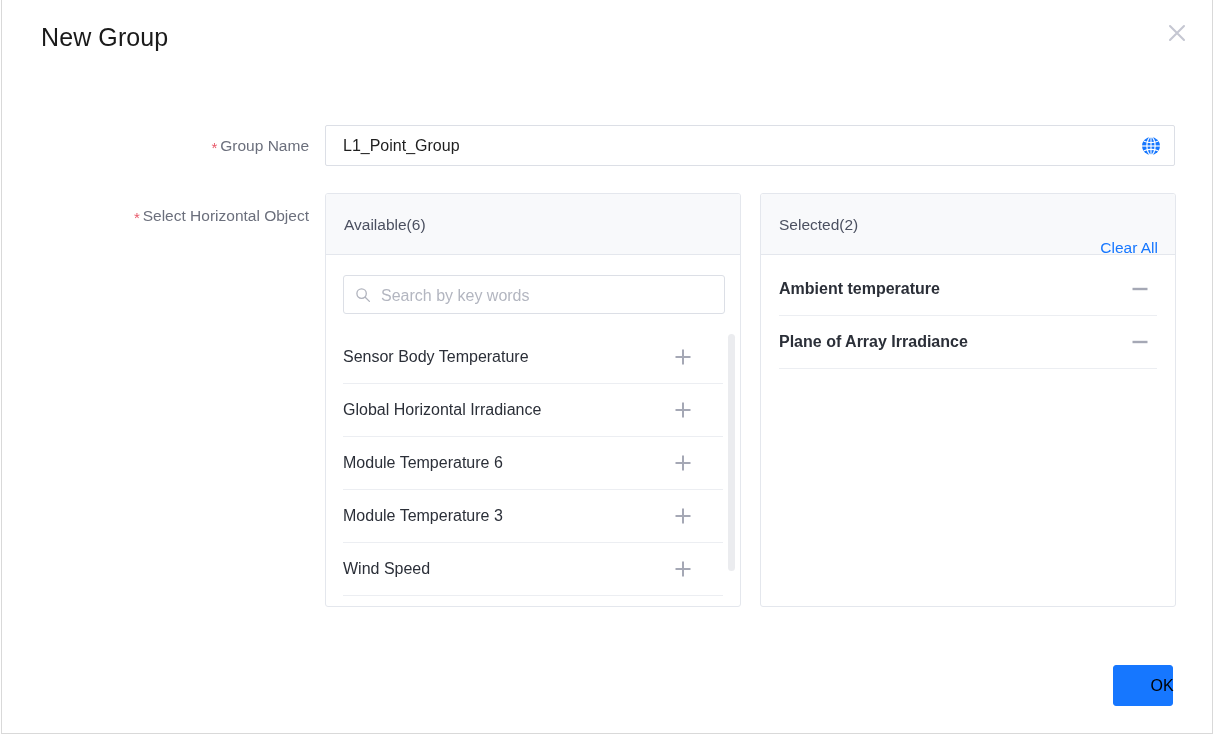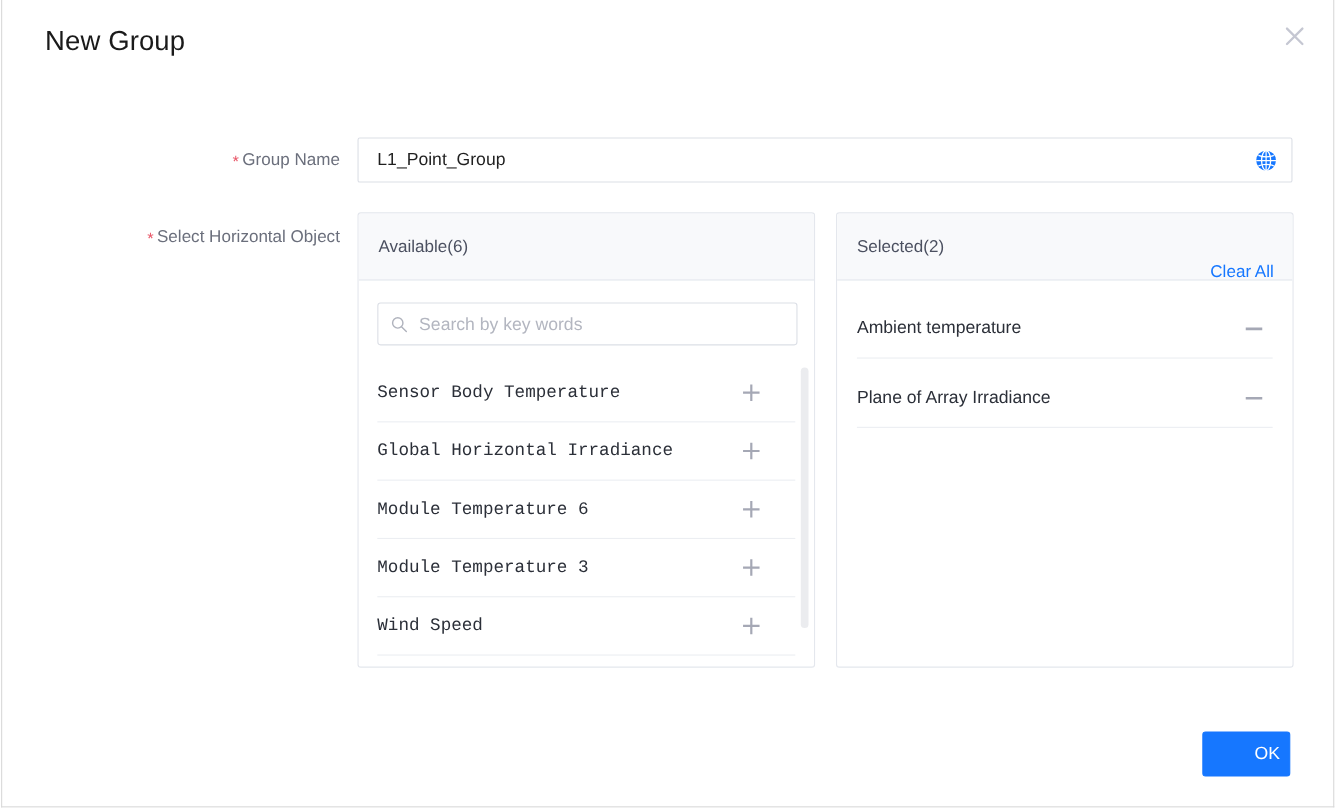--- a/index.html
+++ b/index.html
@@ -197,41 +197,40 @@
   .search-input::placeholder { color: #b3b6c0; opacity: 1; }
 
   
   .list-available {
     position: absolute;
     left: 0;
     top: 76px;
     width: 100%;
     height: 275px;
     overflow: hidden;
-    font-family: Liberation Mono, monospace;
   }
   .list-selected {
     position: absolute;
     left: 0;
     top: 8px;
     width: 100%;
     height: 340px;
     overflow: hidden;
   }
 
   .list-row {
     position: relative;
     height: 52px;
     margin: 0 17px;
     border-bottom: 1px solid #eceef2;
     display: flex;
     align-items: center;
     cursor: pointer;
   }
-  .list-selected .list-row { margin: 10px 18px; }
+  .list-selected .list-row { margin: 0 18px; font-weight: bold; }
 
   .list-row-label {
     font-size: 16px;
     color: #2b2f38;
     line-height: 22px;
     flex: 1;
   }
   .row-action {
     width: 26px;
     height: 26px;
@@ -281,23 +280,23 @@
     right: 109px;
     top: 665px;
     width: 100px;
     background: #fff;
     color: #1f1f1f;
     border: 1px solid #dcdfe6;
   }
   .btn-ok {
     right: 39px;
     top: 665px;
-    width: 80px;
+    width: 60px;
     background: #1677ff;
-    color: #ffffff;
+    color: #000000;
     border: 1px solid #1677ff;
     padding-left: 38px;
   }
 </style>
 </head>
 <body>
 
 <div class="dialog">
 
   <div class="close-btn">

